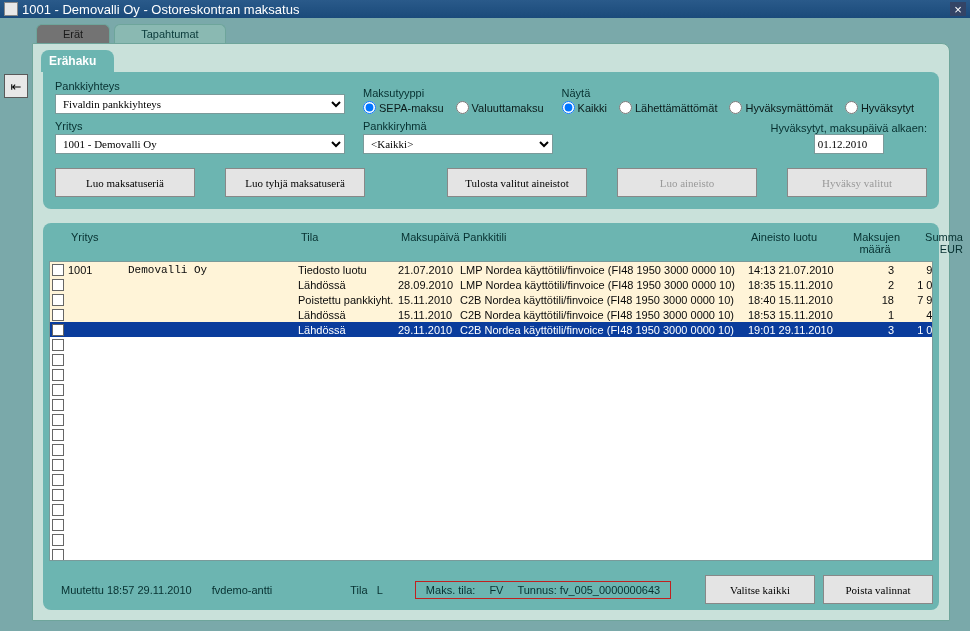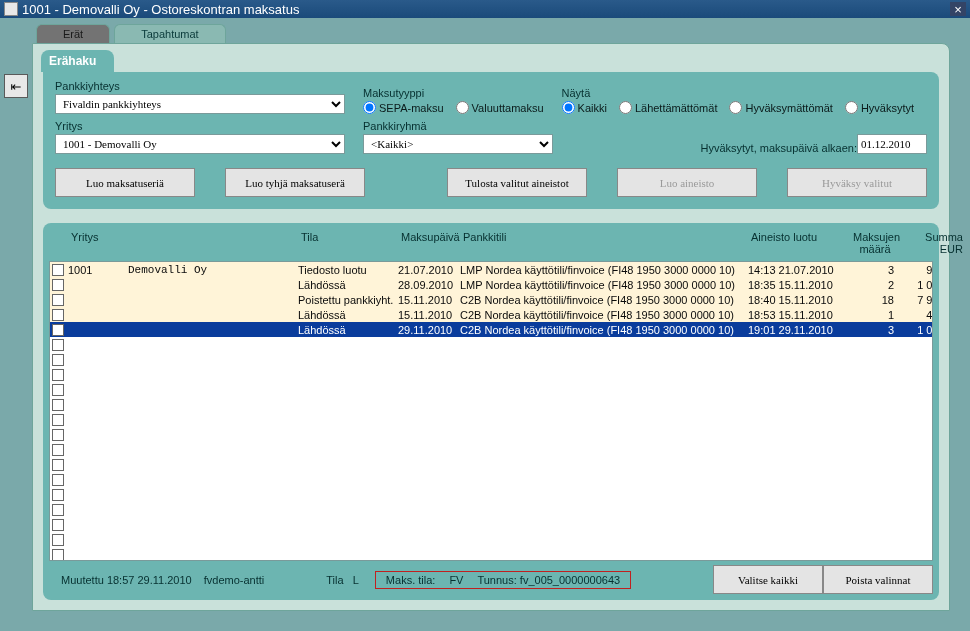--- a/index.html
+++ b/index.html
@@ -78,21 +78,21 @@
   .c-ain { width:102px; flex-shrink:0; text-align:left; }
   .c-maara { width:50px; flex-shrink:0; text-align:right; padding-right:6px; }
   .c-sum { width:60px; flex-shrink:0; text-align:right; }
   .hdr .c-maara { text-align:center; }
   .hdr .c-sum { text-align:right; }
   .gridbody { background:#fff; border:1px solid #7a9a9a; height:300px; overflow:hidden; }
   .grow { display:flex; font-size:11px; color:#0a0a0a; height:15px; align-items:center; background:#fff4d8; }
   .grow.sel { background:#0a3c9c; color:#fff; }
   .grow.empty { background:#fff; }
   .chk { width:12px; height:12px; border:1px solid #666; background:#fff; margin-left:2px; }
-  .statusbar { display:flex; align-items:center; margin-top:4px; font-size:11px; color:#063030; padding-left:6px; }
+  .statusbar { display:flex; align-items:center; gap:8px; margin-top:14px; font-size:11px; color:#063030; padding-left:6px; }
   .statusbar .fbox { padding:2px 6px; }
   .redbox { border:1px solid #c02020; padding:2px 10px; display:flex; gap:14px; align-items:center; }
 </style>
 </head>
 <body>
 
 <div class="titlebar">
   <div class="title-icon"></div>
   <span>1001 - Demovalli Oy - Ostoreskontran maksatus</span>
   <div class="spacer"></div>
@@ -164,21 +164,21 @@
               <option>1001 - Demovalli Oy</option>
             </select>
           </div>
           <div class="col" style="width:190px">
             <span class="lbl">Pankkiryhmä</span>
             <select class="inp">
               <option>&lt;Kaikki&gt;</option>
             </select>
           </div>
           <div style="flex:1"></div>
-          <div class="col" style="flex-direction:row; align-items:flex-end; gap:0">
+          <div class="col" style="flex-direction:column; align-items:center; gap:0">
             <span class="lbl">Hyväksytyt, maksupäivä alkaen:</span>
             <input class="inp" style="width: 70px;" value="01.12.2010">
           </div>
         </div>
 
         <div class="btnrow">
           <button class="btn">Luo maksatuseriä</button>
           <button class="btn">Luo tyhjä maksatuserä</button>
           <div style="flex:1"></div>
           <button class="btn">Tulosta valitut aineistot</button>

